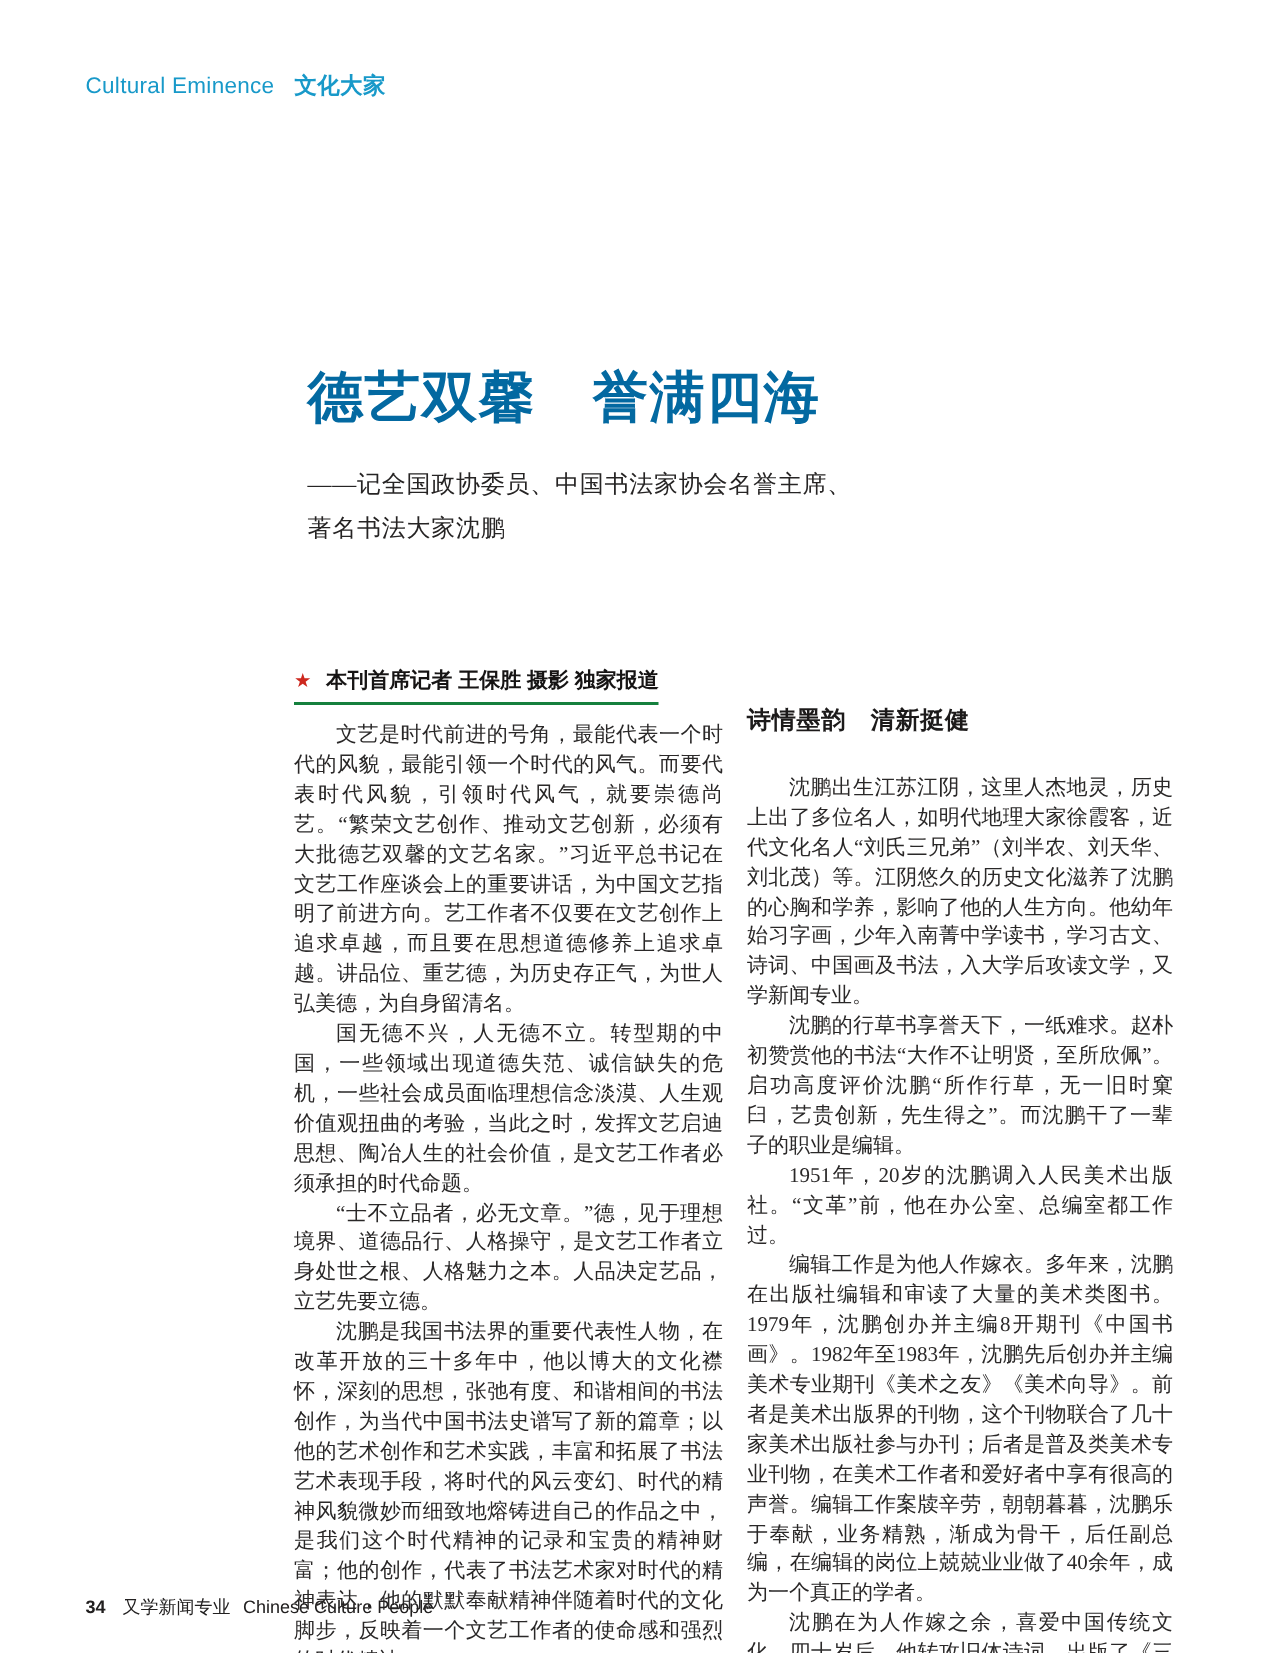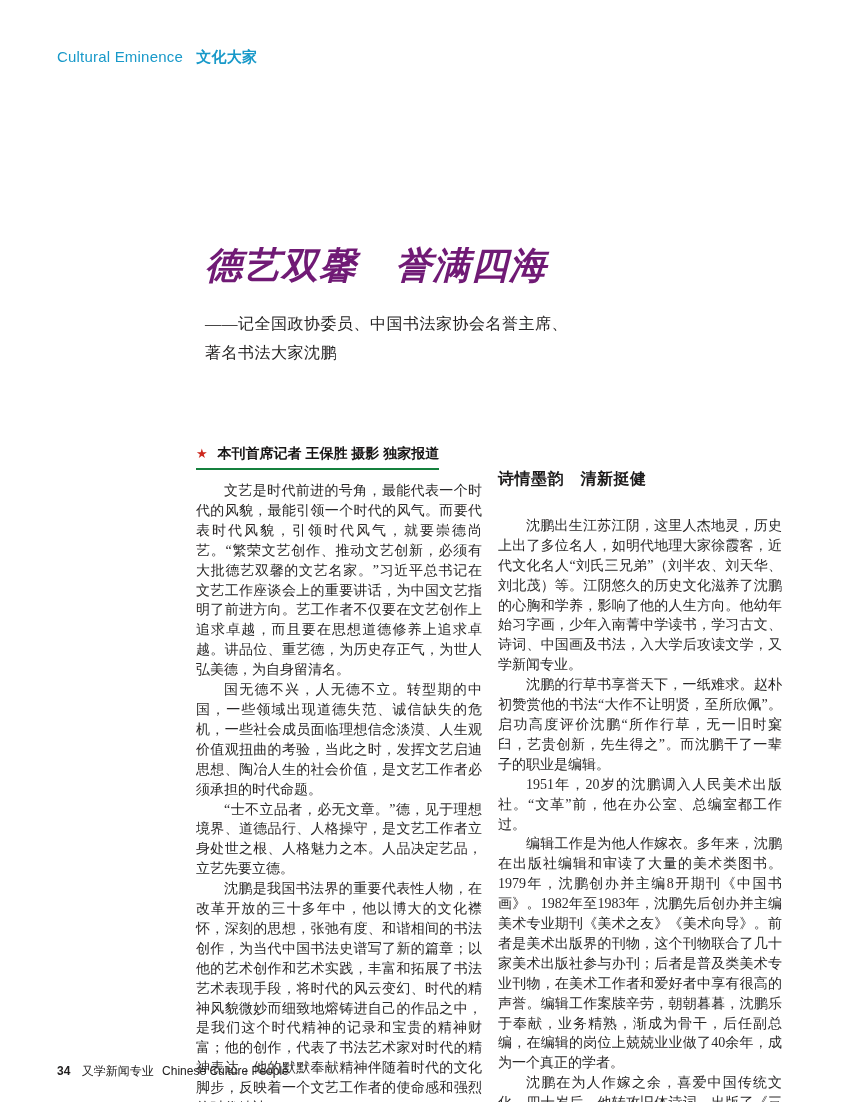--- a/index.html
+++ b/index.html
@@ -31,24 +31,23 @@
   
   .headline {
     position: absolute;
     left: 205px;
     top: 244px;
     width: 600px;
   }
   .headline h1 {
     font-size: 37px;
     font-weight: 700;
-    color: #701a75;
+    color: #0369a1;
     letter-spacing: 1px;
     line-height: 1.2;
-    font-style: italic;
   }
   .subtitle {
     margin-top: 21px;
     font-size: 16px;
     font-weight: 400;
     color: #262424;
     line-height: 29px;
     letter-spacing: 0.5px;
   }
 
@@ -76,21 +75,21 @@
     position: absolute;
     font-size: 14px;
     line-height: 19.9px;
     text-align: justify;
     color: #2a2828;
   }
   .col p { text-indent: 2em; }
   .col-left  { left: 196px; top: 481px; width: 286px; height: 556px; }
   .col-right { left: 498px; top: 471px; width: 284px; height: 566px; }
   .col-heading {
-    font-family: Liberation Mono, monospace;
+    font-family: Liberation Sans, sans-serif;
     font-size: 16px;
     font-weight: 700;
     color: #1c1a1a;
     text-indent: 0;
     margin-bottom: 25px;
     letter-spacing: 0.5px;
   }
 
   
   .folio {

